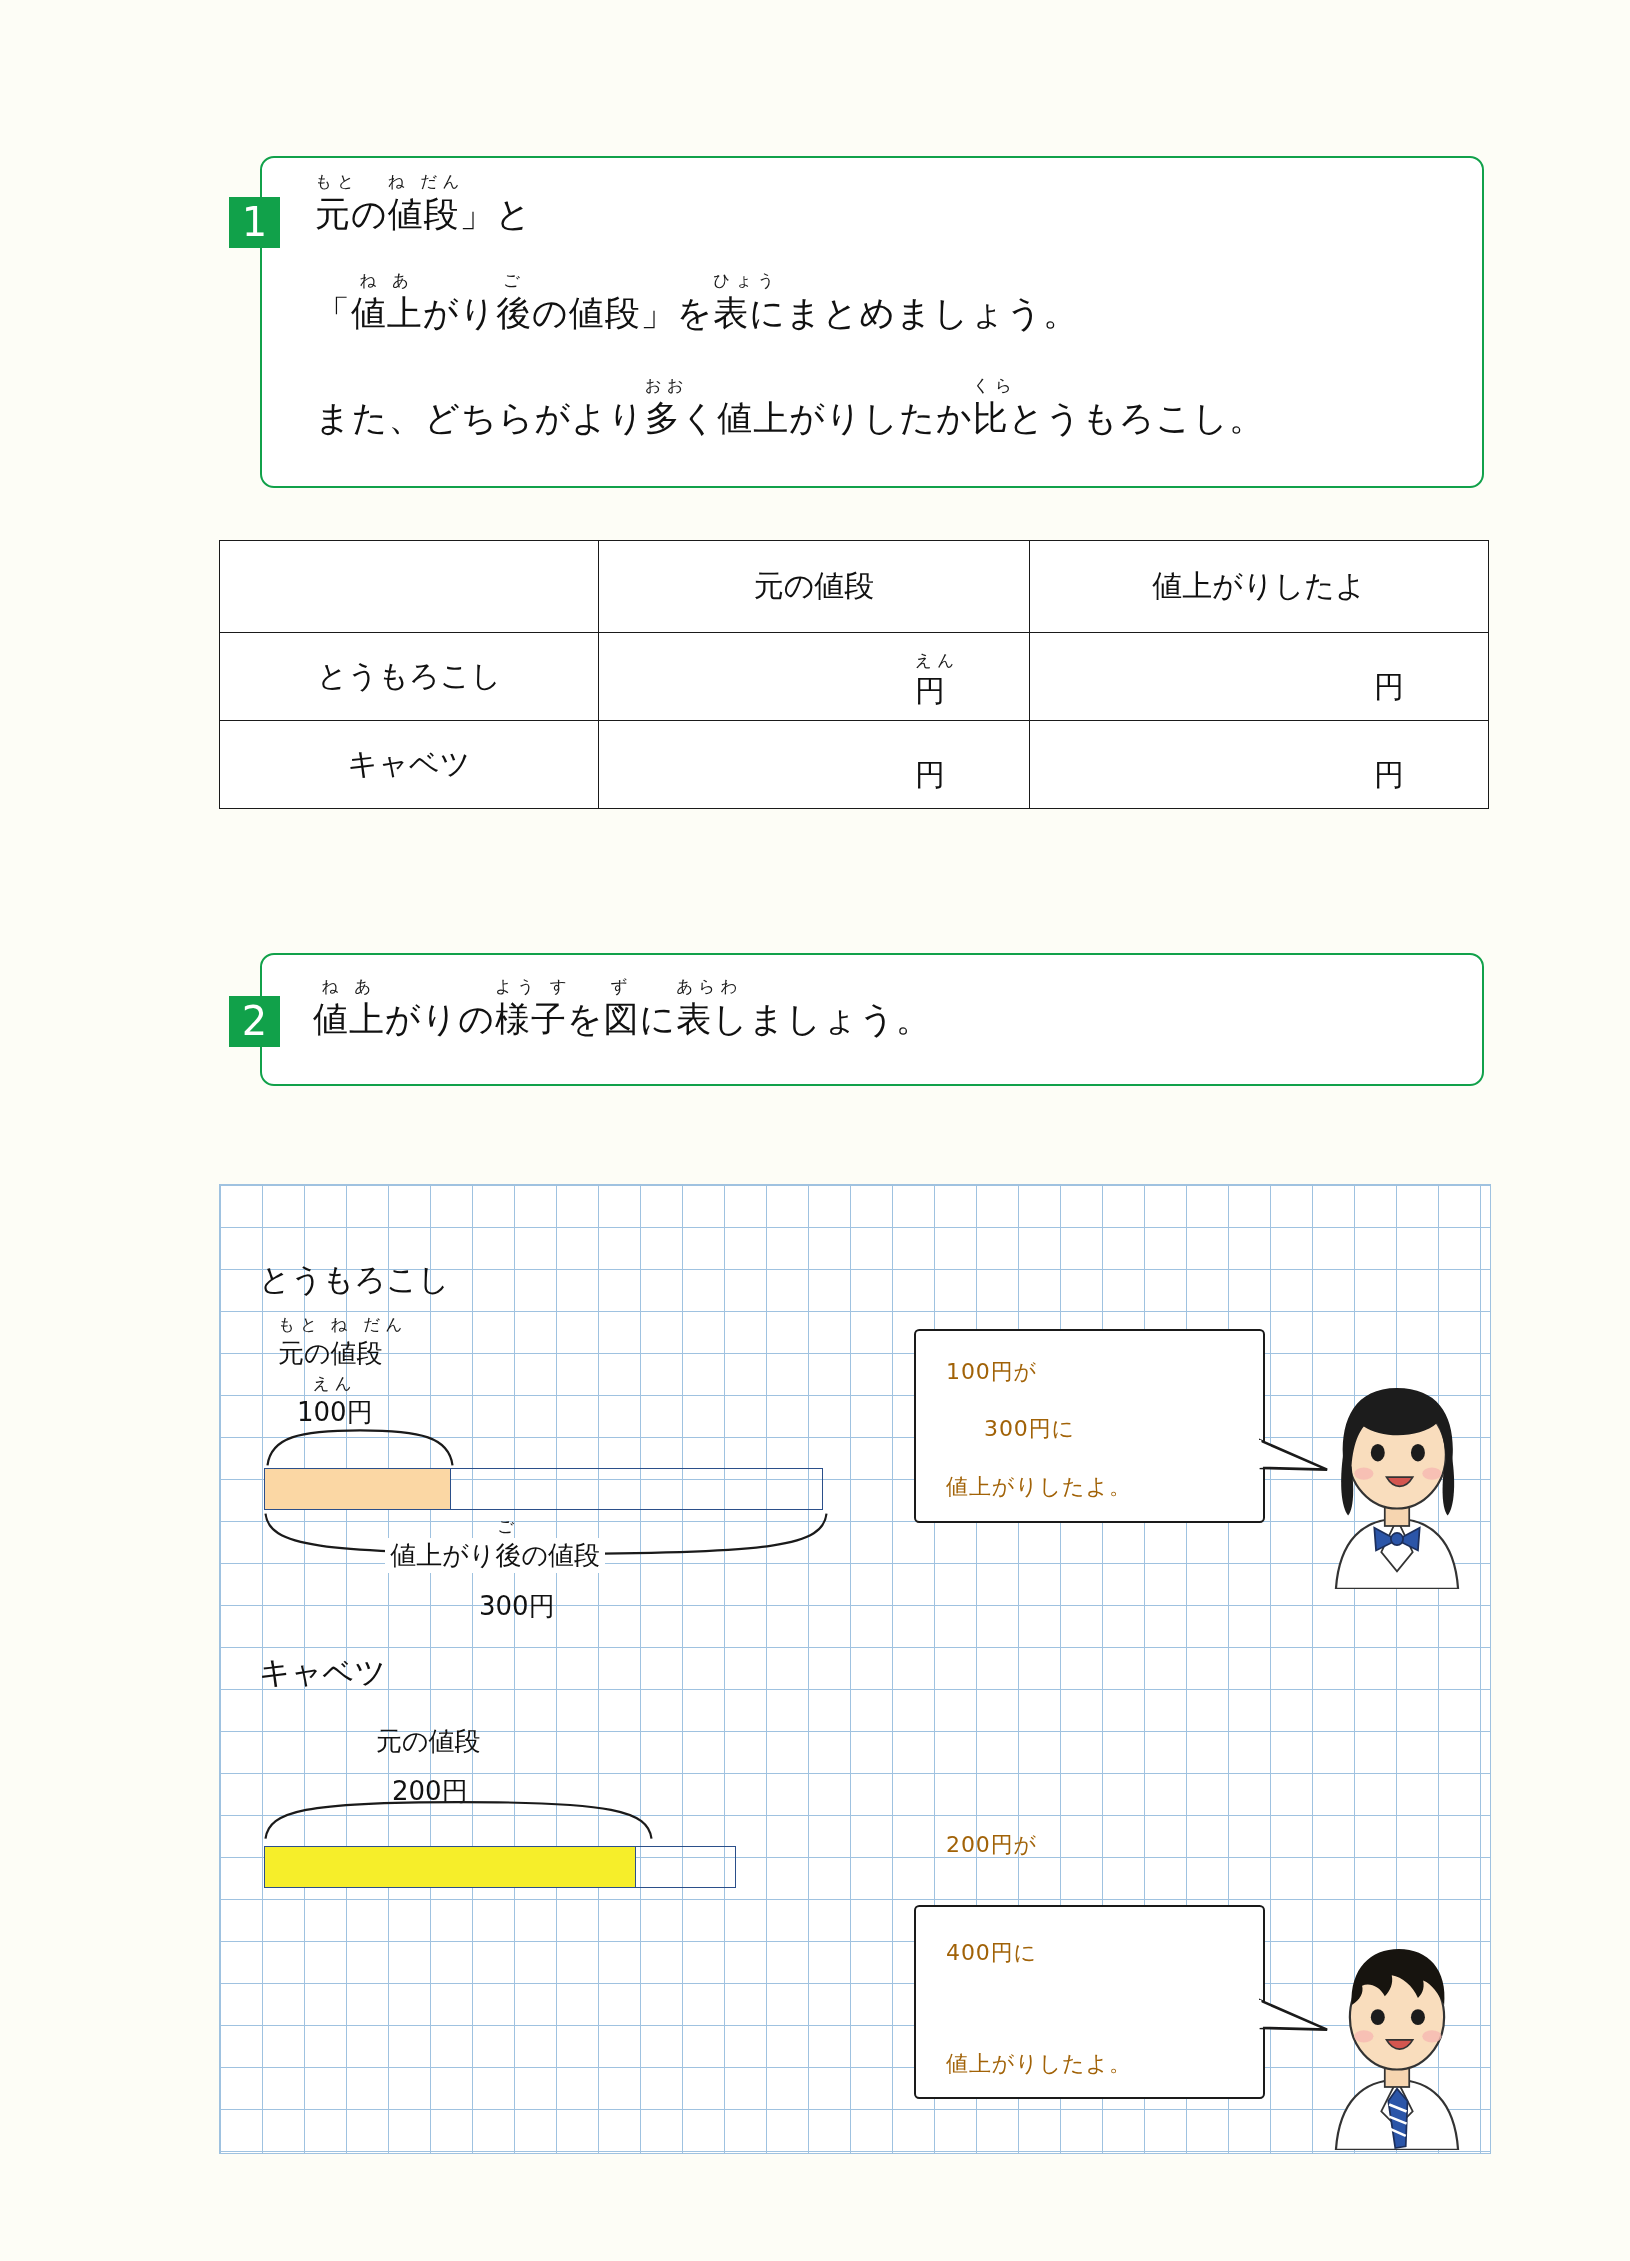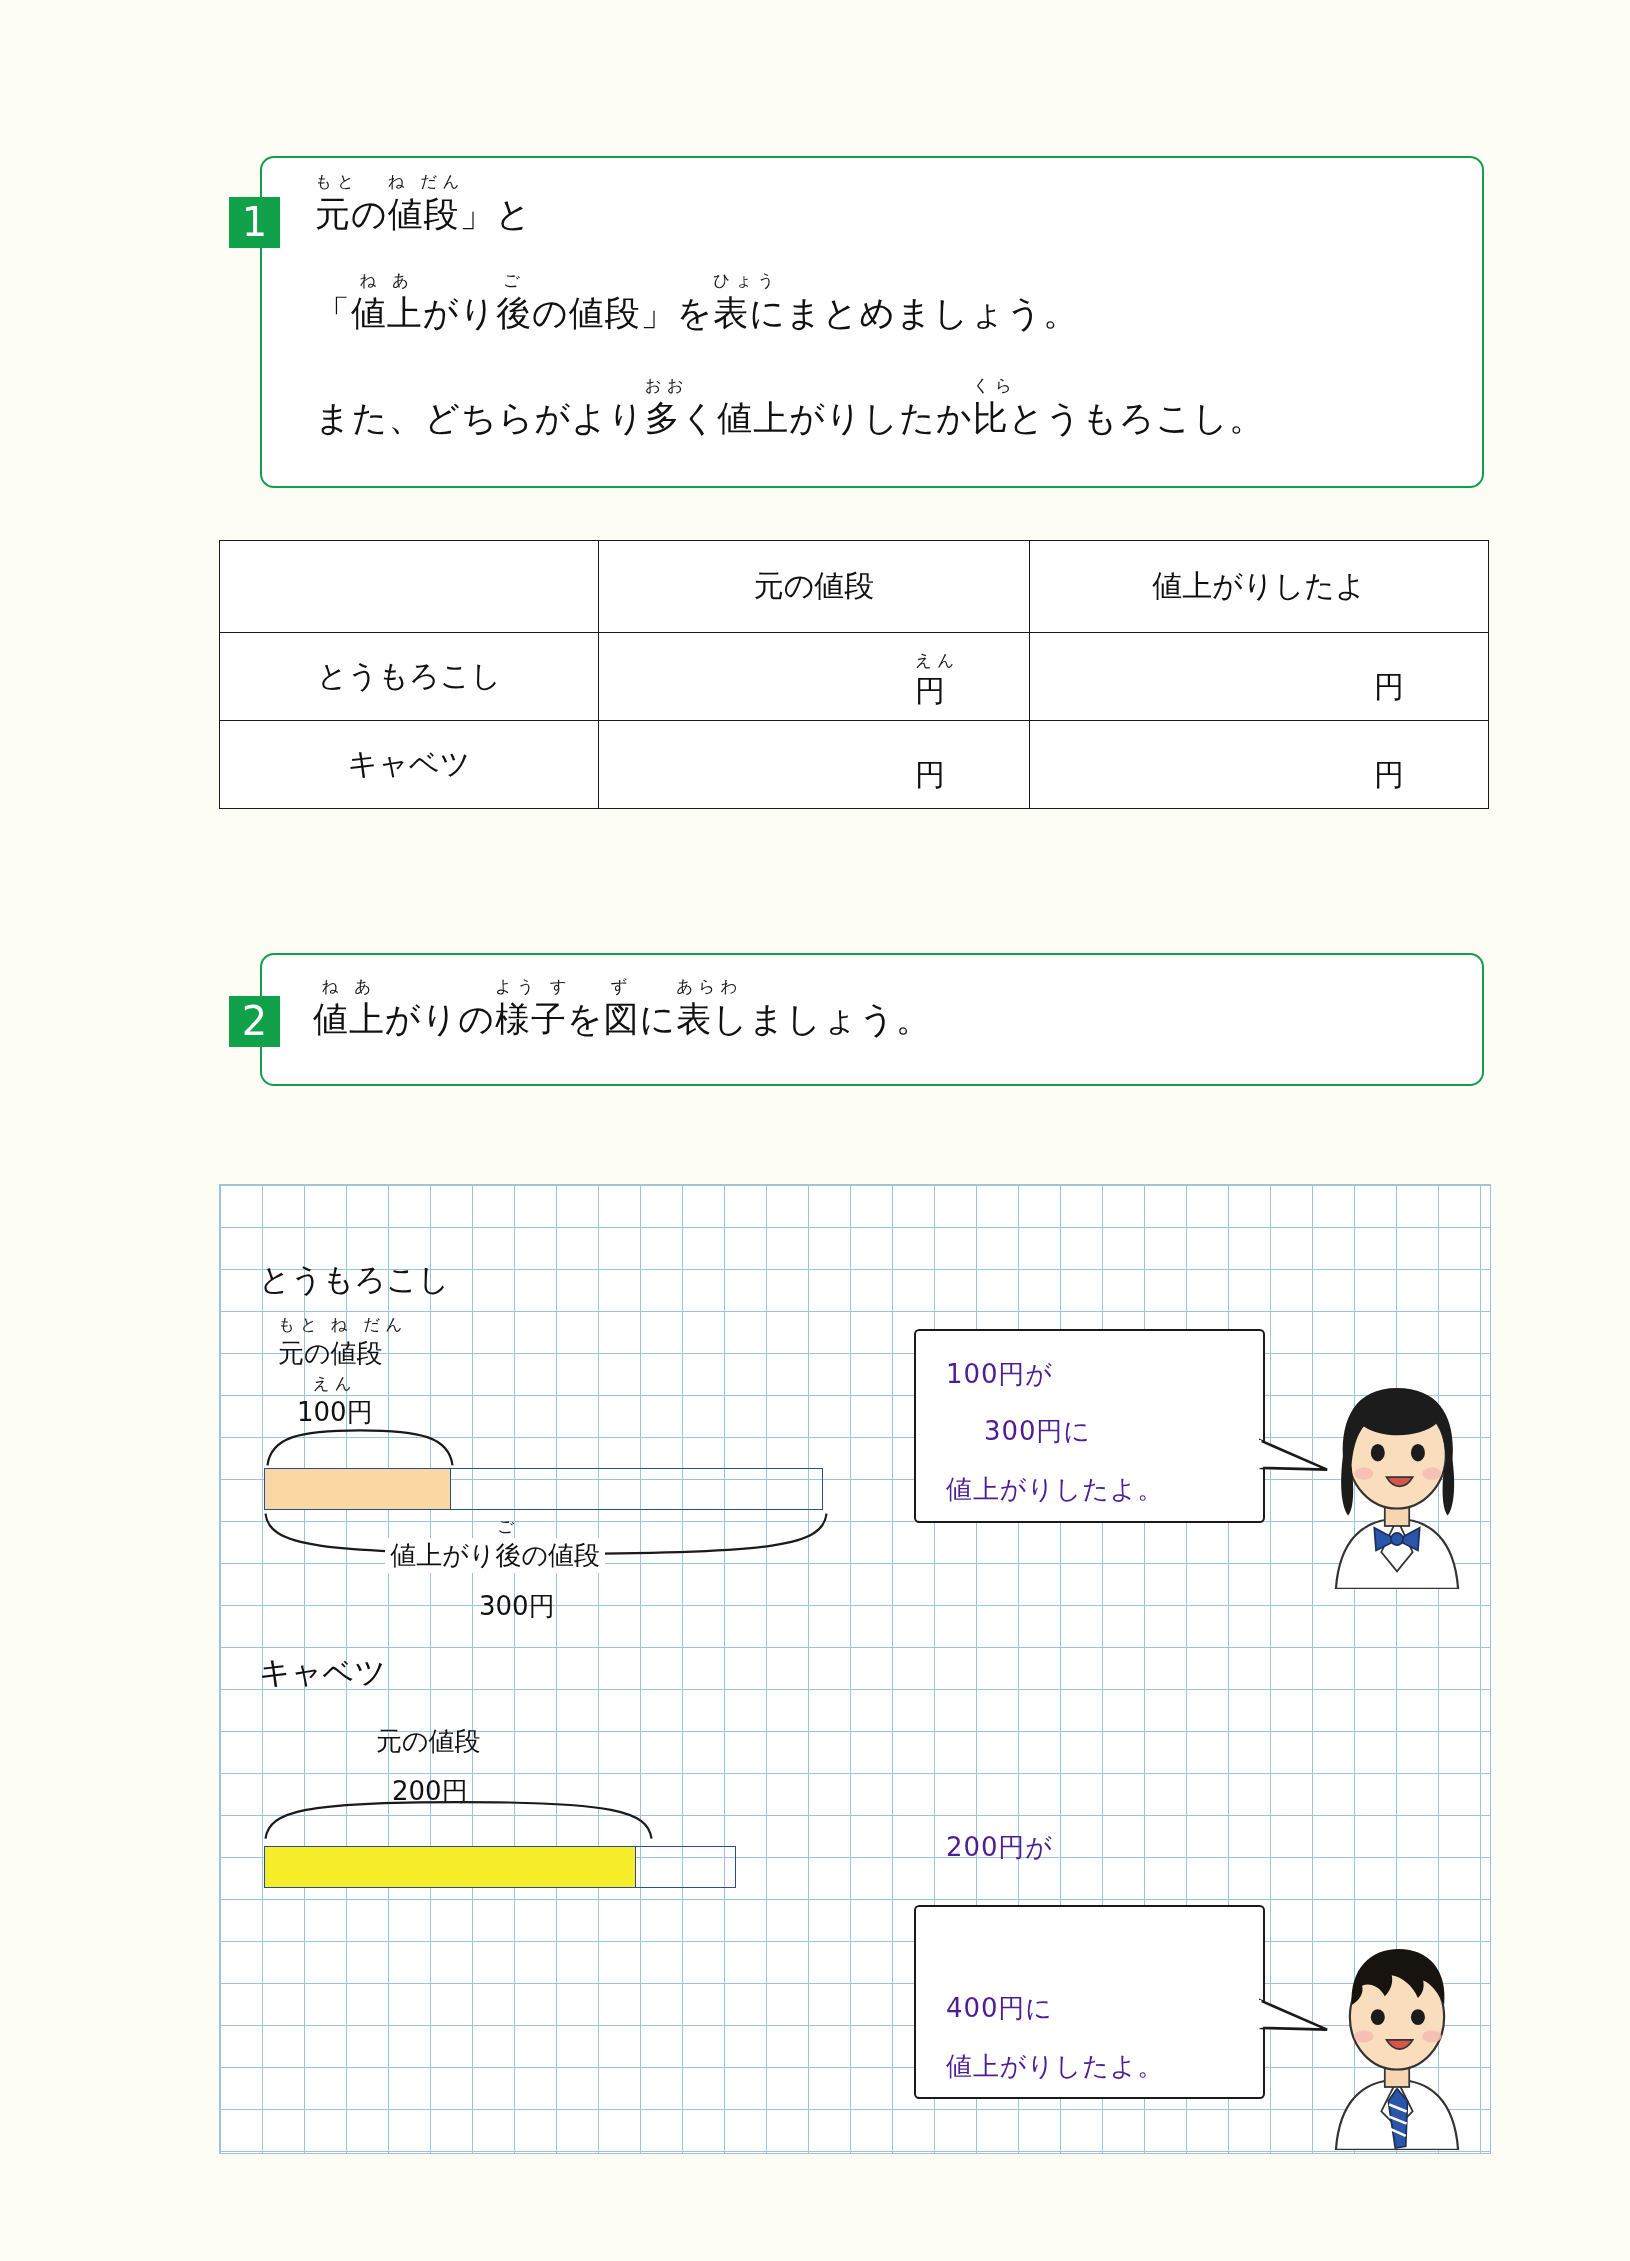--- a/index.html
+++ b/index.html
@@ -117,22 +117,22 @@
   
   .bubble {
     position: absolute;
     border: 2.6px solid #1a1a1a;
     background: #ffffff;
     border-radius: 5.2px;
     box-sizing: border-box;
   }
   .bubble-text {
     position: absolute;
-    font-size: 26px;
-    color: #4c1d95;
+    font-size: 22px;
+    color: #a16207;
     white-space: nowrap;
     letter-spacing: 0.9px;
   }
 
   
   .char {
     position: absolute;
   }
 
   svg { display: block; }
@@ -266,21 +266,21 @@
     <path d="M98 142 C 106 156, 120 156, 128 142 Z" fill="#d4564f" stroke="#333" stroke-width="2"></path>
 
     <path d="M110 214 L84 200 L86 226 Z" fill="#2b55a8" stroke="#1c2f5c" stroke-width="2"></path>
     <path d="M110 214 L136 200 L134 226 Z" fill="#2b55a8" stroke="#1c2f5c" stroke-width="2"></path>
     <circle cx="110" cy="213" r="7" fill="#2b55a8" stroke="#1c2f5c" stroke-width="2"></circle>
   </svg>
 </div>
 
 <div class="bubble" style="left:914px; top:1905px; width:351px; height:194px;"></div>
 <div class="bubble-text" style="left:946px; top:1830px;">200円が</div>
-<div class="bubble-text" style="left:946px; top:1991px;text-align:center;">400円に</div>
+<div class="bubble-text" style="left:946px; top:1938px;text-align:center;">400円に</div>
 <div class="bubble-text" style="left:946px; top:2049px;">値上がりしたよ。</div>
 <svg style="position:absolute; left:1259px; top:1993px;" width="70" height="61" viewBox="0 0 80 70">
   <path d="M0 8 L78 42 L2 40 Z" fill="#ffffff" stroke="#1a1a1a" stroke-width="3"></path>
   <path d="M0 8 L2 40" stroke="#ffffff" stroke-width="5"></path>
 </svg>
 
 <div class="char" style="left:1301px; top:1914px;">
   <svg width="192" height="236" viewBox="0 0 220 270">
 
     <path d="M40 270 C 44 214, 72 190, 110 190 C 148 190, 176 214, 180 270 Z" fill="#ffffff" stroke="#333" stroke-width="2.5"></path>

